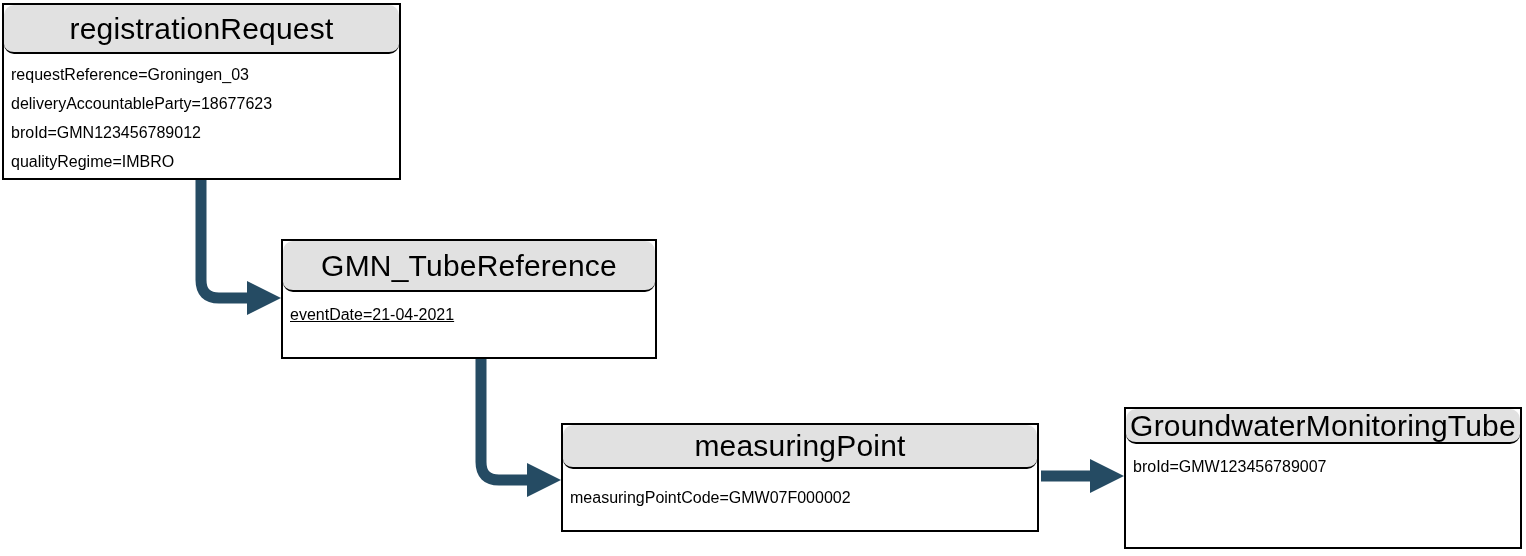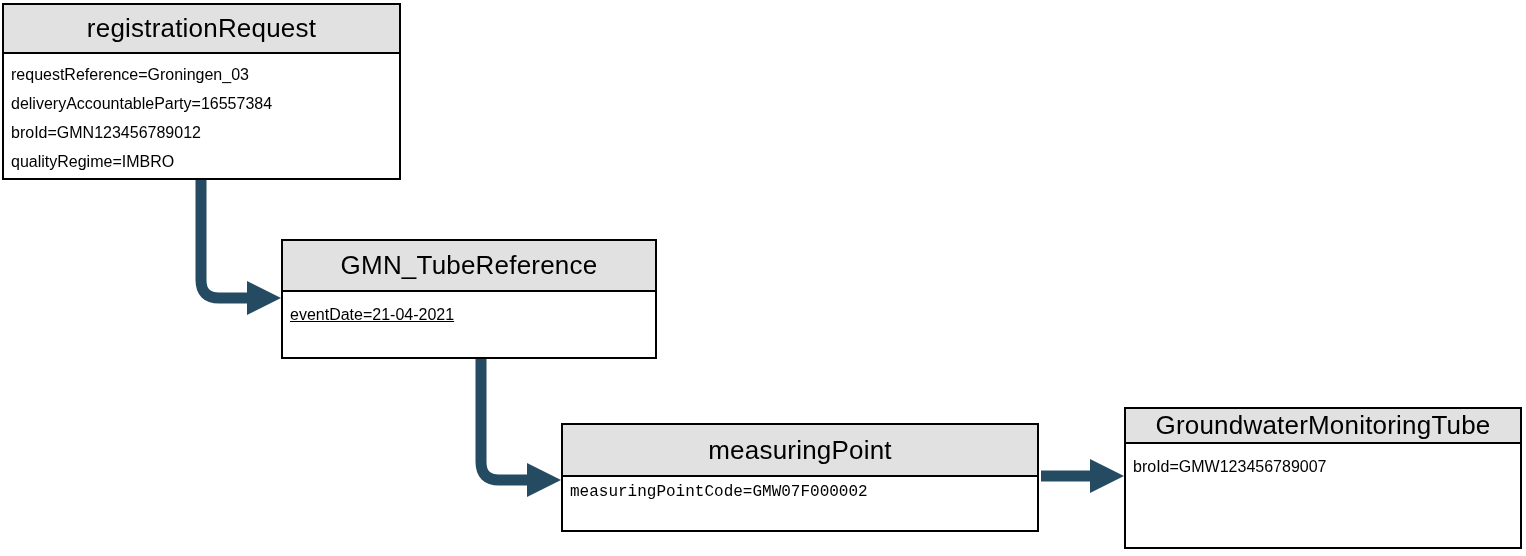--- a/index.html
+++ b/index.html
@@ -24,43 +24,44 @@
     border: 2px solid var(--border, #000000);
     background: #ffffff;
   }
   .node-header {
     box-sizing: border-box;
     background: var(--header_bg, #e1e1e1);
     border-bottom: 2px solid var(--border, #000000);
     display: flex;
     align-items: center;
     justify-content: center;
-    font-size: 26px;
+    font-size: 30px;
     letter-spacing: 0.2px;
+    border-radius: 10px;
   }
   .node-body {
     box-sizing: border-box;
     padding: 6px 7px 0 7px;
     font-size: 16px;
     line-height: 29px;
     white-space: nowrap;
     overflow: hidden;
   }
   
   .n1 { left: 2px;    top: 3px;   width: 399px; height: 177px; }
   .n1 .node-header { height: 49px; }
   .n1 .node-body   { padding-top: 6px; }
 
   .n2 { left: 281px;  top: 239px; width: 376px; height: 120px; }
   .n2 .node-header { height: 51px; }
   .n2 .node-body   { padding-top: 8px; text-decoration: underline; }
 
   .n3 { left: 561px;  top: 423px; width: 478px; height: 109px; }
-  .n3 .node-header { height: 52px; }
-  .n3 .node-body   { padding-top: 1px; font-family: Liberation Mono, monospace; }
+  .n3 .node-header { height: 44px; }
+  .n3 .node-body   { padding-top: 14px; }
 
   .n4 { left: 1124px; top: 407px; width: 398px; height: 142px; }
   .n4 .node-header { height: 35px; }
   .n4 .node-body   { padding-top: 8px; }
 </style>
 </head>
 <body>
 
 <div class="canvas">
 
@@ -72,21 +73,21 @@
     <polygon points="561,480 527,463 527,497" fill="#254b63"></polygon>
 
     <path d="M 1041 476 L 1092 476" fill="none" stroke-width="11" stroke="#254b63"></path>
     <polygon points="1124,476 1090,459 1090,493" fill="#254b63"></polygon>
   </svg>
 
   <div class="node n1">
     <div class="node-header">registrationRequest</div>
     <div class="node-body">
       <div>requestReference=Groningen_03</div>
-      <div>deliveryAccountableParty=16557384</div>
+      <div>deliveryAccountableParty=18677623</div>
       <div>broId=GMN123456789012</div>
       <div>qualityRegime=IMBRO</div>
     </div>
   </div>
 
   <div class="node n2">
     <div class="node-header">GMN_TubeReference</div>
     <div class="node-body">
       <div>eventDate=21-04-2021</div>
     </div>

